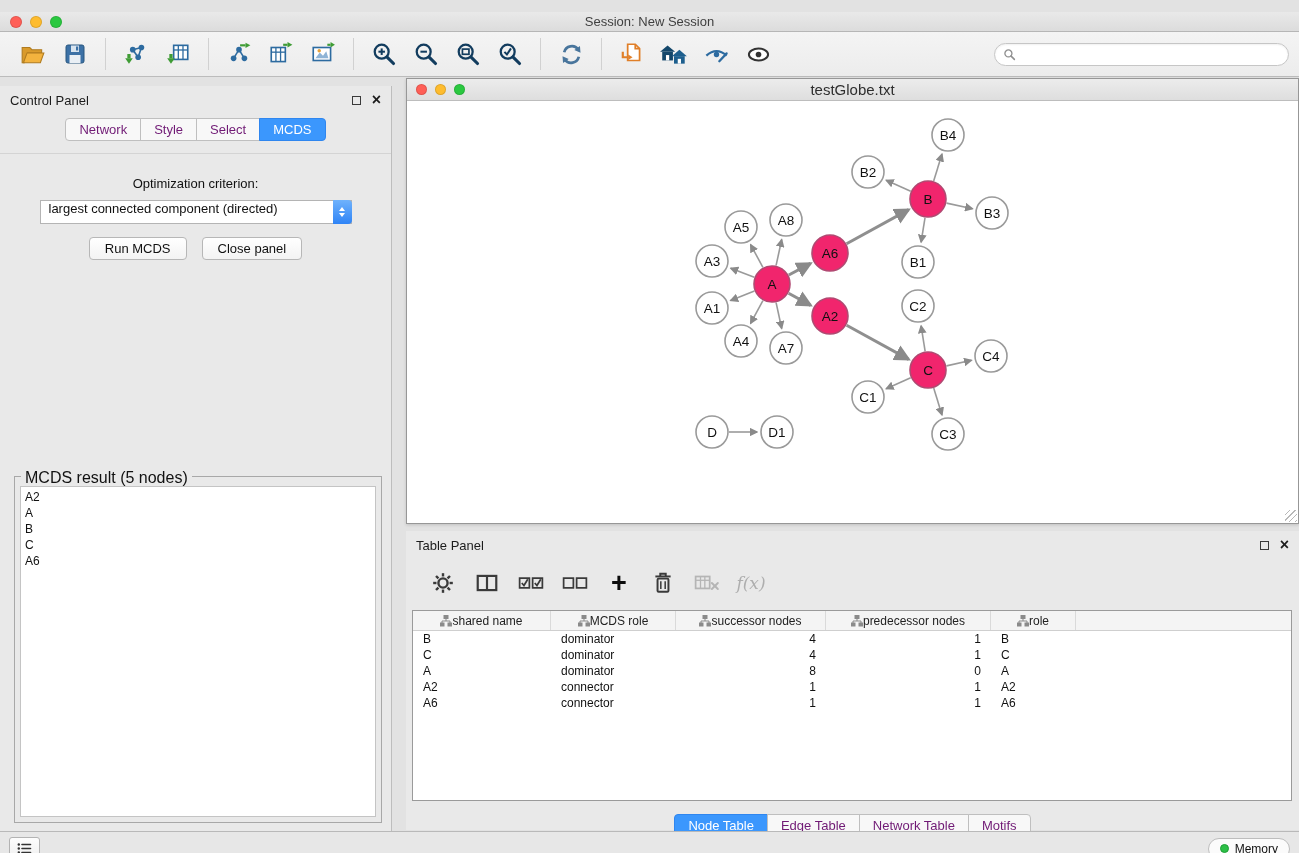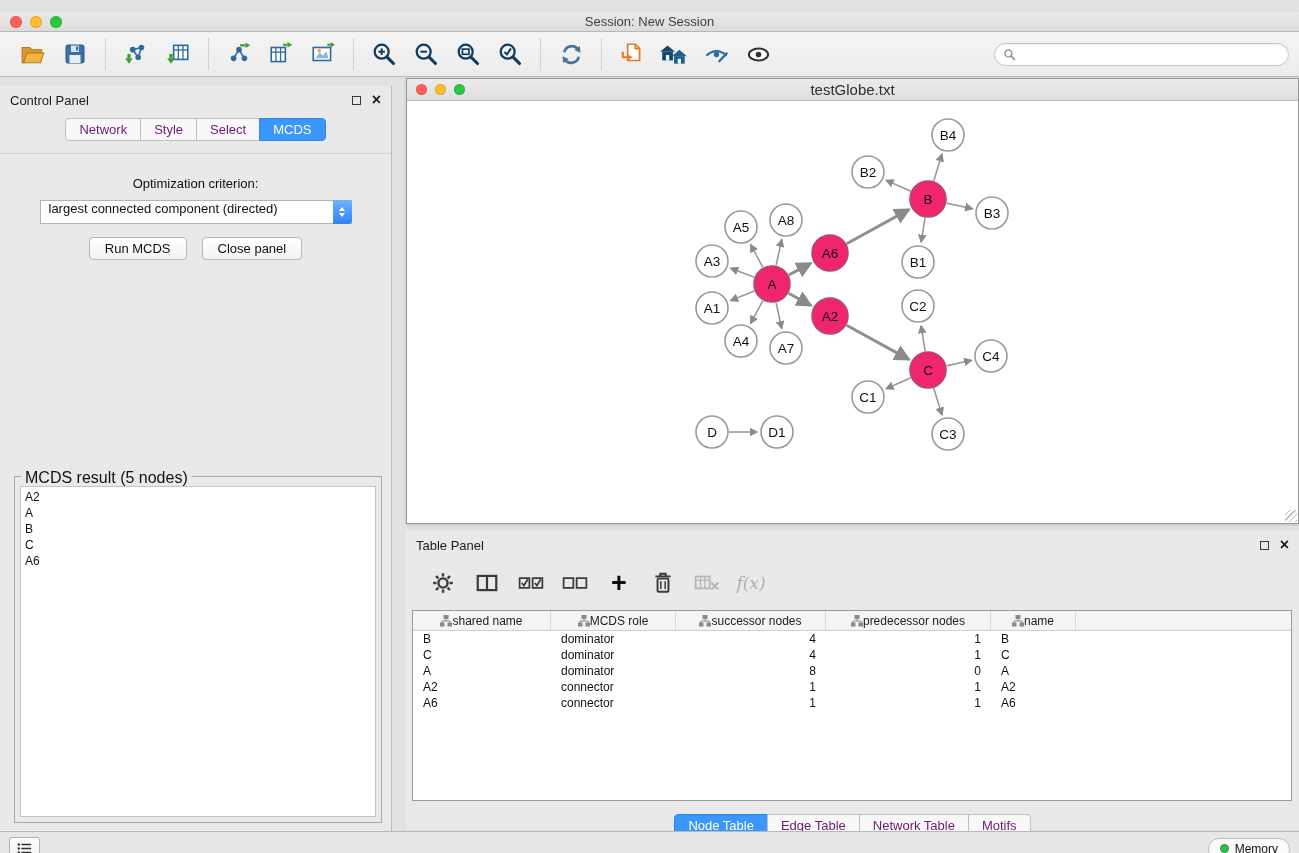--- a/index.html
+++ b/index.html
@@ -556,21 +556,21 @@
           </div>
           <div class="th" style="width: 85px;">
             <svg width="12" height="12" viewBox="0 0 12 12">
               <g stroke="#8a8a8a" stroke-width="1" fill="#8a8a8a">
                 <rect x="4" y="0.5" width="4" height="3"></rect>
                 <path d="M6 3.5 V6 M2 6 H10 M2 6 V8 M10 6 V8" fill="none"></path>
                 <rect x="0" y="8" width="4" height="3"></rect>
                 <rect x="8" y="8" width="4" height="3"></rect>
               </g>
             </svg>
-            <span>name</span>
+            <span>role</span>
           </div>
           <div class="th" style="flex: 1 1 0%; border-right: none;"></div>
         </div>
       <div class="tbody">
           <div class="trow">
             <div class="tcell" style="width: 138px;">B</div>
             <div class="tcell" style="width: 125px;">dominator</div>
             <div class="tcell num" style="width: 150px;">4</div>
             <div class="tcell num" style="width: 165px;">1</div>
             <div class="tcell" style="width: 85px;">B</div>

